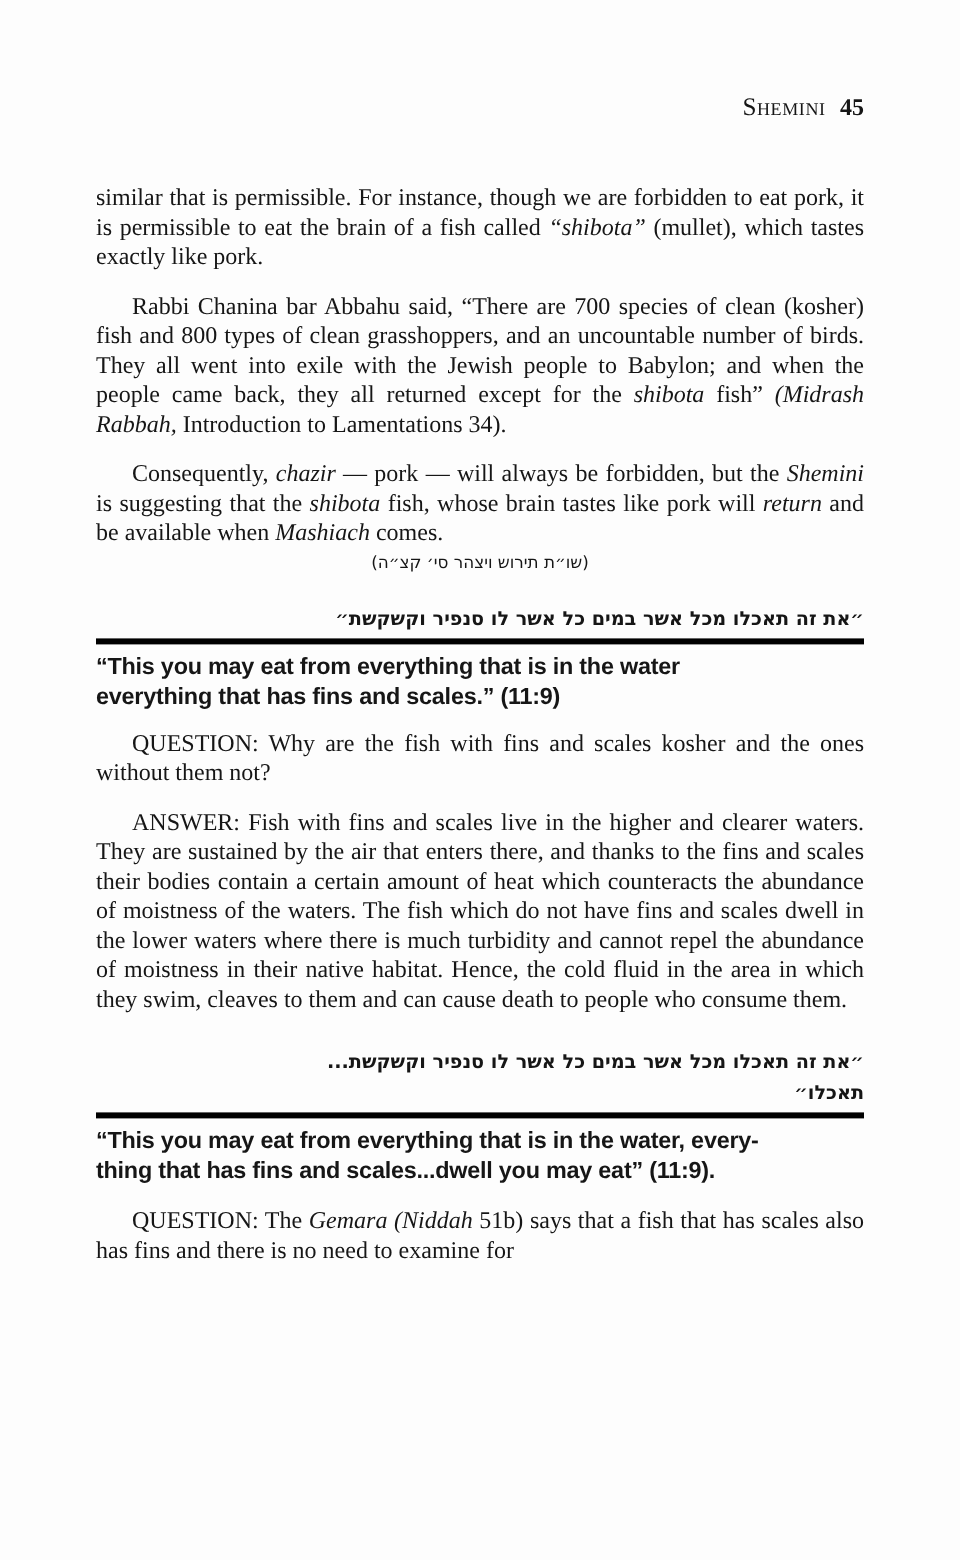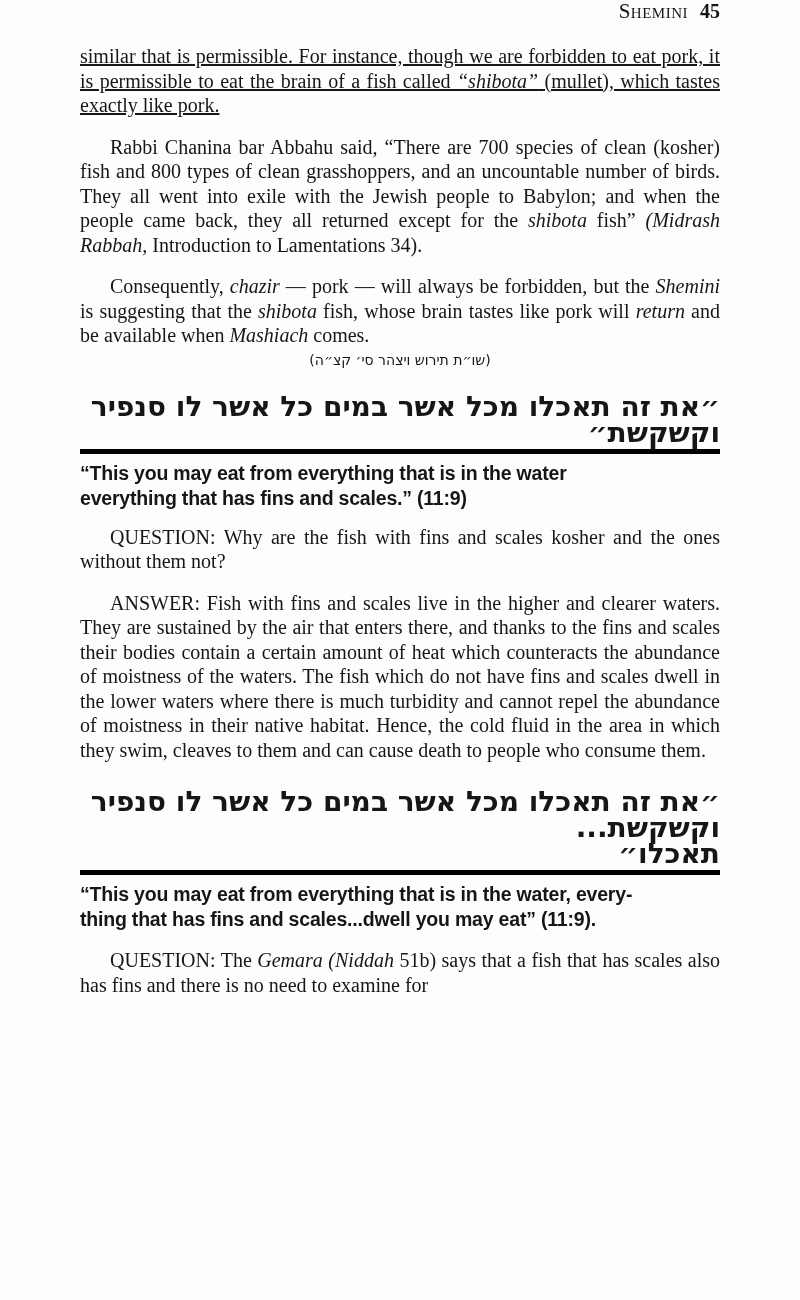--- a/index.html
+++ b/index.html
@@ -17,58 +17,59 @@
     overflow: hidden;
     position: relative;
     font-family: "Liberation Serif", "DejaVu Serif", serif;
   }
   .text-block {
     margin: 0 80px;
     width: 640px;
   }
   
   .running-head {
+    margin-top: 78px;
     text-align: right;
     line-height: 22px;
   }
   .section-title {
     font-variant: small-caps;
     font-size: 21px;
     letter-spacing: 0.5px;
   }
   .page-number {
     font-size: 20px;
     font-weight: bold;
     margin-left: 12px;
   }
   
   p.body {
     font-size: 20px;
     line-height: 24.5px;
     text-align: justify;
     margin: 17px 0 0 0;
   }
-  p.body.para-first { margin-top: 20px; text-decoration: underline; }
+  p.body.para-first { margin-top: 50px; }
   p.body.indent { text-indent: 30px; }
   
   .citation {
     font-family: "DejaVu Sans", sans-serif;
     font-size: 14px;
     line-height: 17px;
     text-align: center; 
     margin-top: 4px;
     direction: rtl;
   }
   
   .heb-heading {
     direction: rtl;
     text-align: right;
     font-family: "DejaVu Sans", sans-serif;
     font-weight: bold;
-    font-size: 28px;
+    font-size: 16px;
     line-height: 26px;
   }
   .section1 .heb-heading { margin-top: 25px; }
   .section2 .heb-heading { margin-top: 27px; }
   .rule {
     height: 5px;
     background: var(--rule);
     margin-top: 3px;
   }
   .eng-heading {

